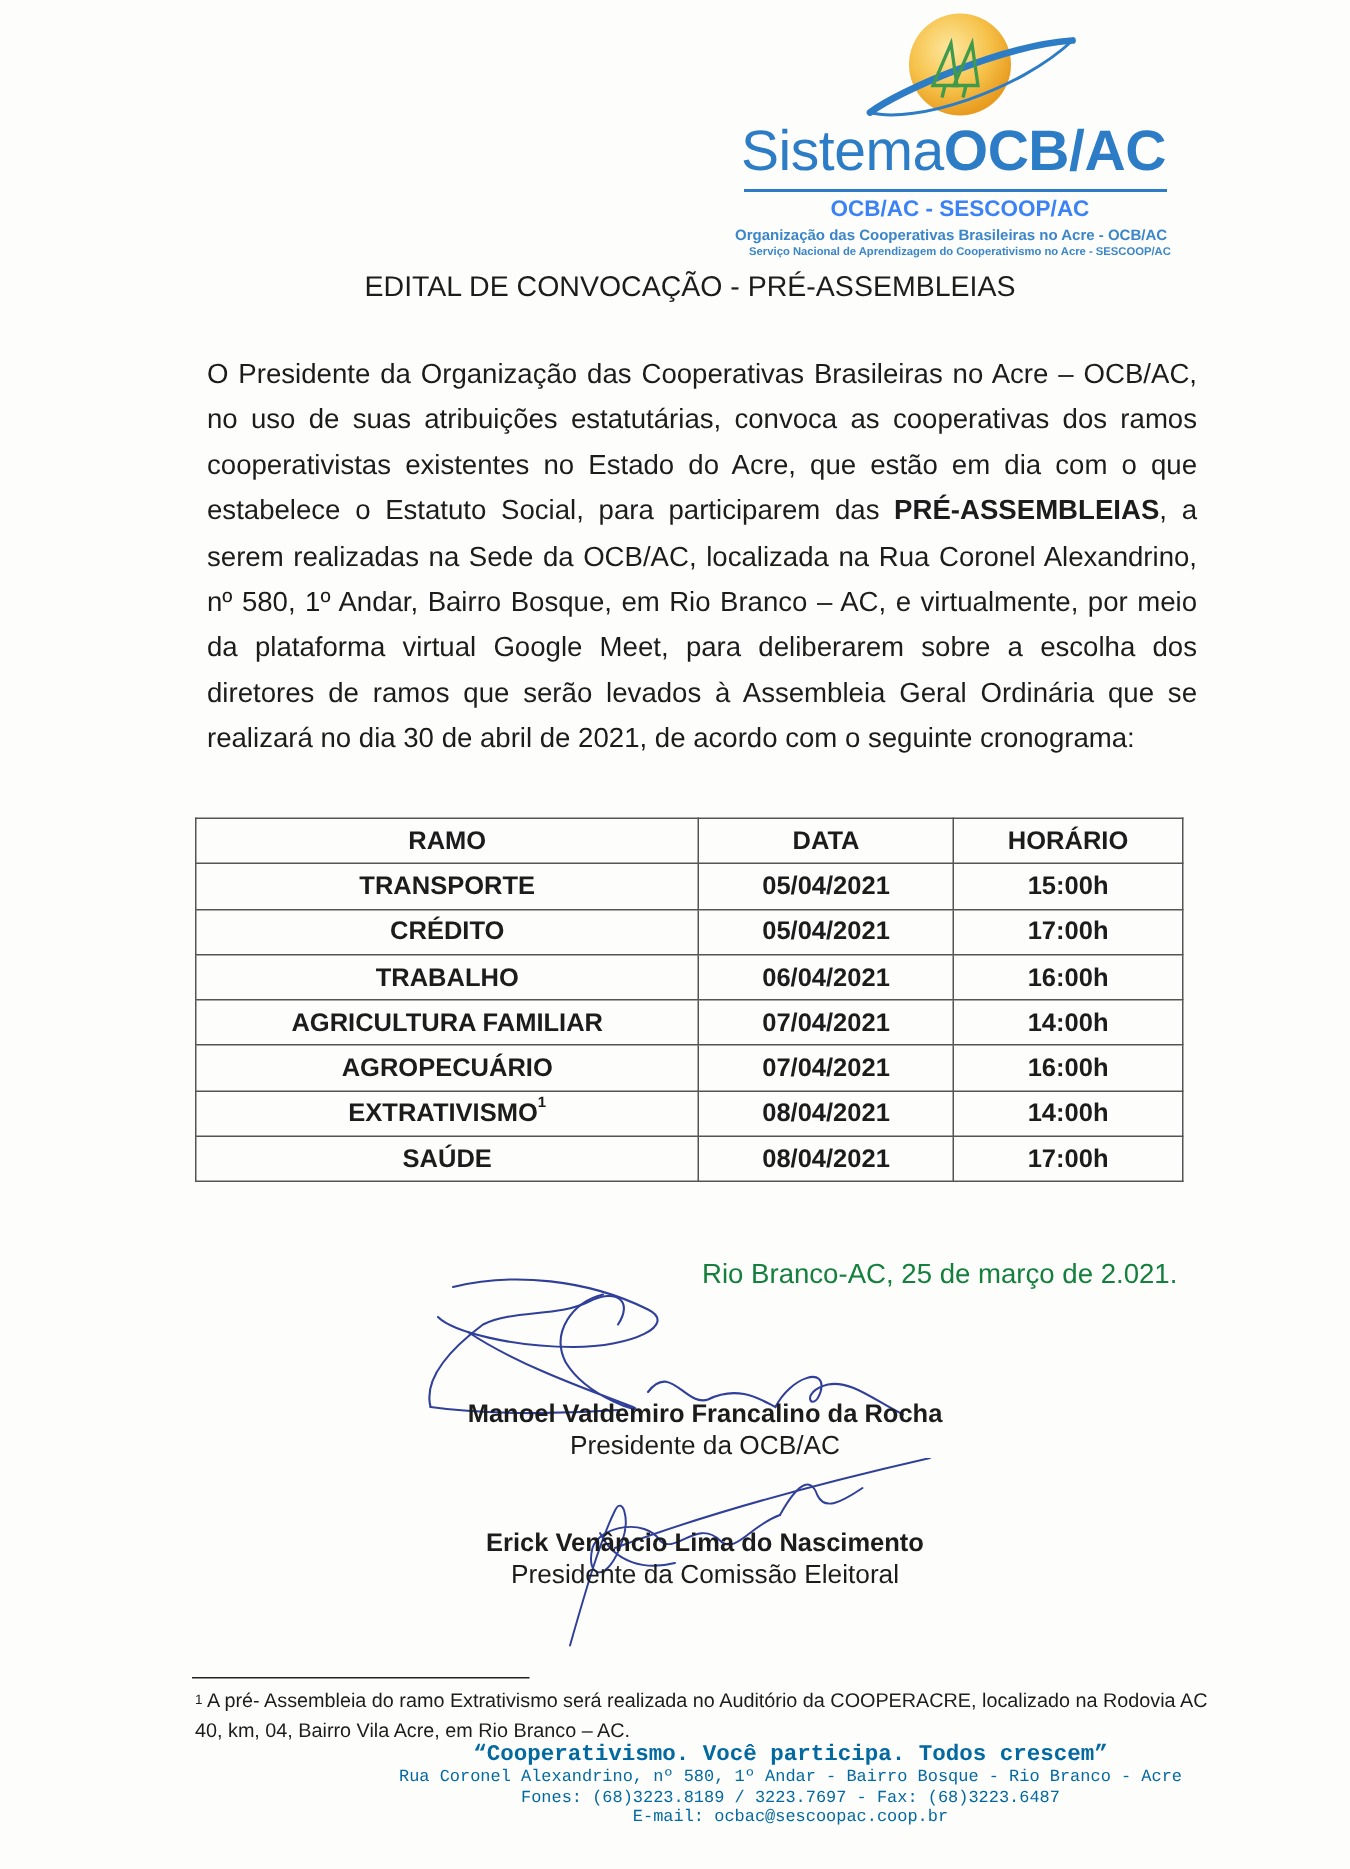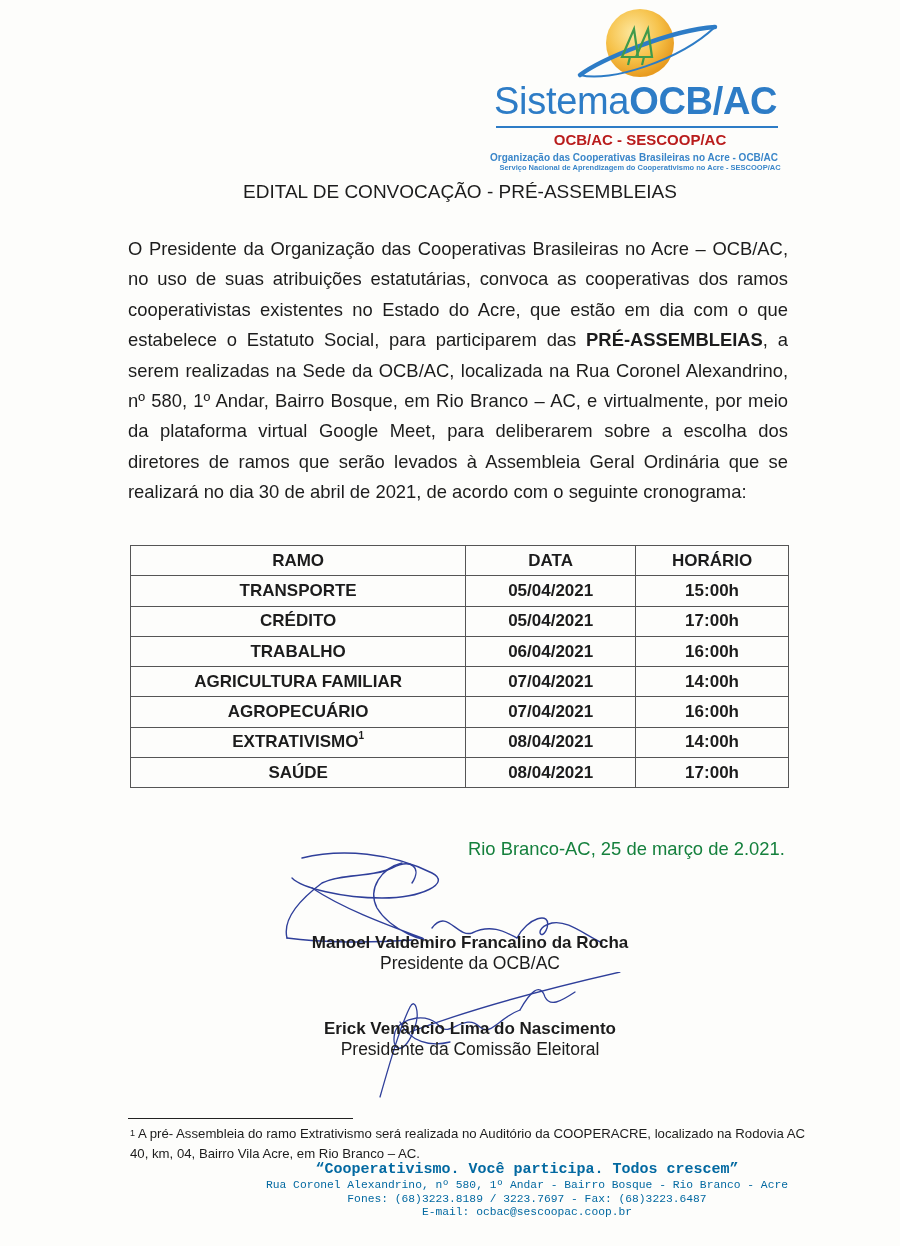--- a/index.html
+++ b/index.html
@@ -6,27 +6,27 @@
   html, body { width: 900px; height: 1246px; background: #fdfdfb; }
   body { position: relative; font-family: "Liberation Sans", sans-serif; color: #1e1e1e; overflow: hidden; }
 
   
   .logo { position: absolute; left: 490px; top: 0; width: 310px; height: 180px; }
   .logo-mark { position: absolute; left: 80px; top: 5px; width: 150px; height: 80px; }
   .logo-title { position: absolute; left: 4px; top: 80px; font-size: 38px; color: #2d7cc6; letter-spacing: -0.3px; white-space: nowrap; }
   .logo-title .reg { font-weight: normal; }
   .logo-title .bold { font-weight: bold; }
   .logo-rule { position: absolute; left: 6px; top: 126px; width: 282px; height: 2px; background: #2d7cc6; }
-  .logo-sub { position: absolute; left: 0; top: 131px; width: 300px; text-align: center; font-size: 15px; font-weight: bold; color: #b91c1c; }
+  .logo-sub { position: absolute; left: 0; top: 131px; width: 300px; text-align: center; font-size: 15px; font-weight: bold; color: #3b82f6; }
   .logo-line1 { position: absolute; left: 0; top: 152px; width: 300px; text-align: left; font-size: 10px; font-weight: bold; color: #3a86c9; white-space: nowrap; }
   .logo-line2 { position: absolute; left: 0; top: 163px; width: 300px; text-align: center; font-size: 7.5px; font-weight: bold; color: #3a86c9; white-space: nowrap; }
 
   .title { position: absolute; left: 130px; width: 660px; top: 181px; text-align: center; font-size: 19px; font-weight: normal; color: #1c1c1c; }
 
-  .body-text { position: absolute; left: 128px; width: 660px; top: 234px; font-size: 18.4px; line-height: 30.4px; text-align: justify; text-align-last: left; color: #1c1c1c; }
+  .body-text { position: absolute; left: 138px; width: 660px; top: 234px; font-size: 18.4px; line-height: 30.4px; text-align: justify; text-align-last: left; color: #1c1c1c; }
   .body-text b { font-weight: bold; }
 
   table.crono { position: absolute; left: 130px; top: 545px; width: 659px; border-collapse: collapse; font-size: 17px; font-weight: bold; color: #1c1c1c; }
   table.crono th, table.crono td { border: 1.5px solid #555; height: 30.3px; padding: 0 24px; }
   table.crono th { text-align: center; font-weight: bold; }
   table.crono td.ramo { text-align: center; }
   table.crono td.center { text-align: center; }
   .col-ramo { width: 336px; }
   .col-data { width: 170px; }
   .col-hora { width: 153px; }

